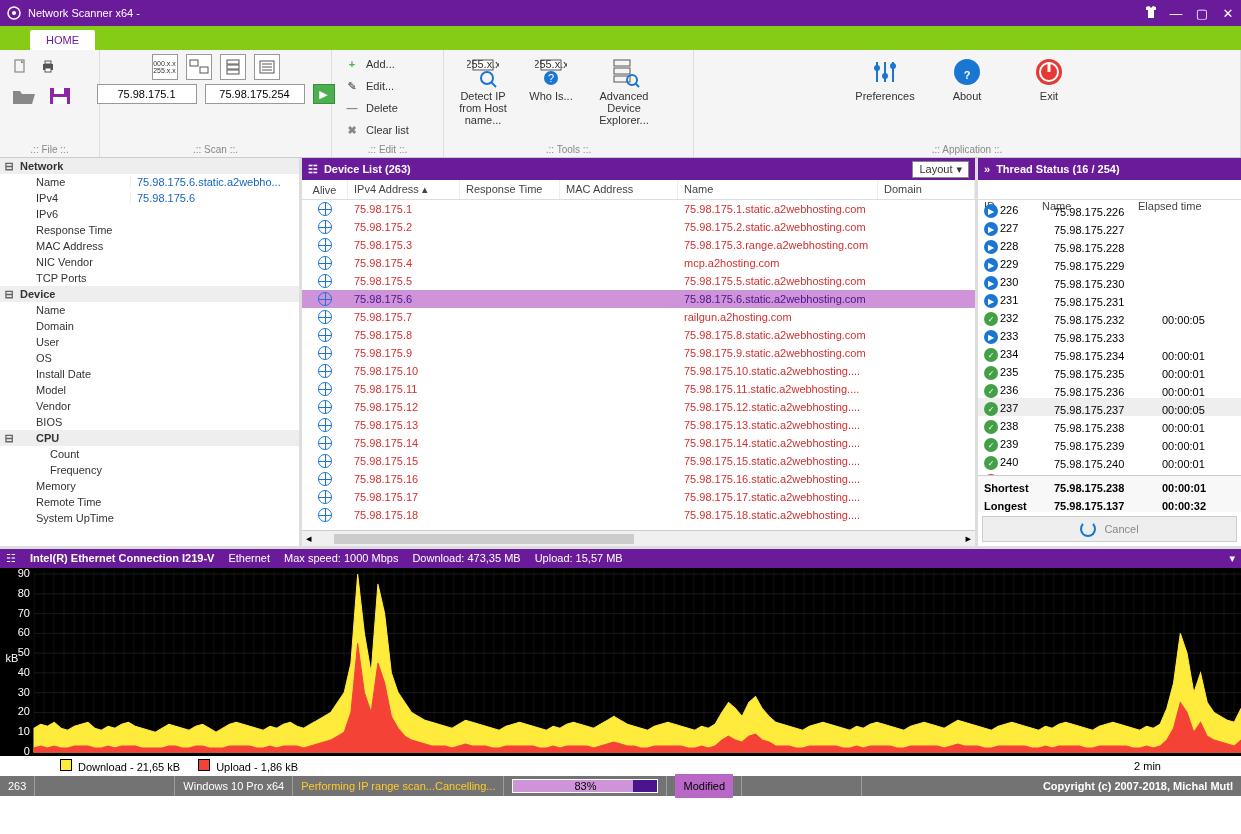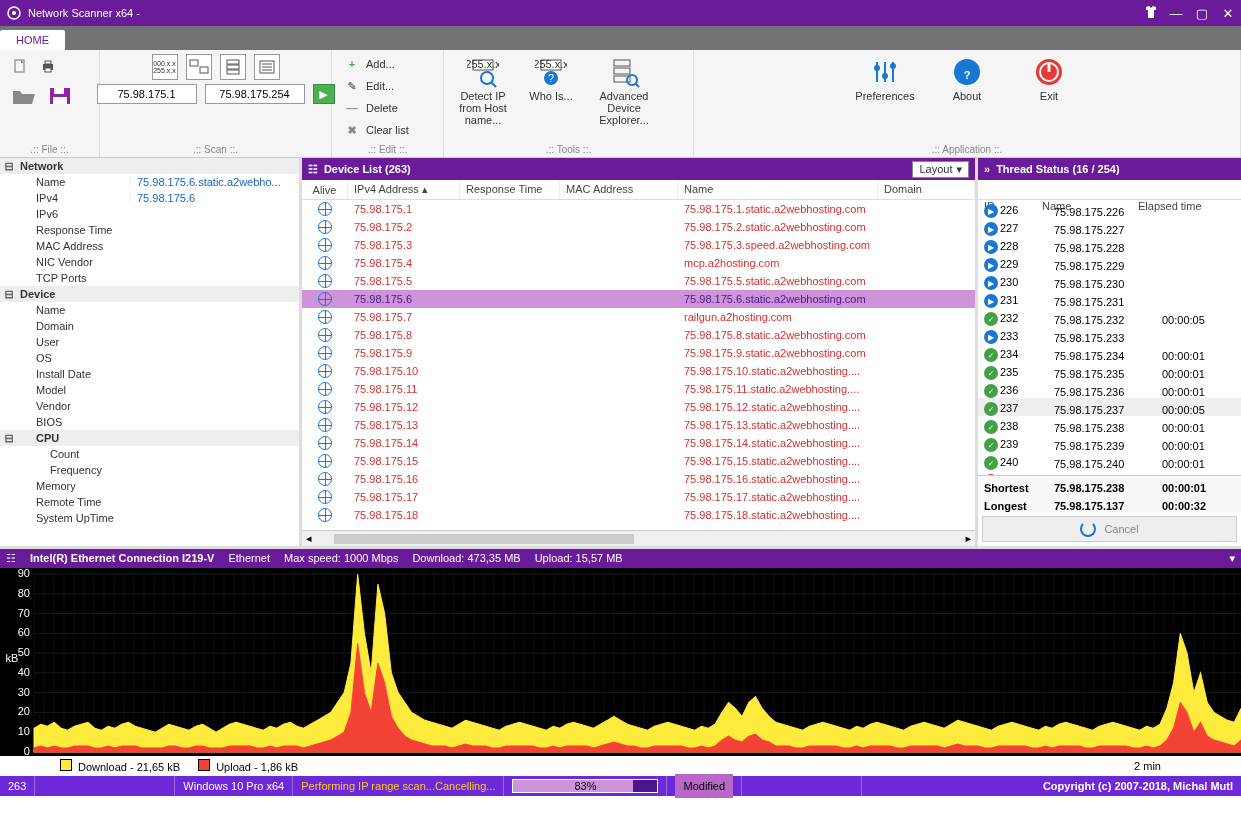--- a/index.html
+++ b/index.html
@@ -5,21 +5,21 @@
 * { box-sizing: border-box; margin: 0; padding: 0; font-family: "Segoe UI", Tahoma, sans-serif; font-size: 11px; }
 body { background: #fff; overflow: hidden; width: 1241px; height: 834px; }
 
 
 .titlebar { height: 26px; background: #6a1b9a; color: #fff; display: flex; align-items: center; padding: 0 6px; }
 .titlebar .logo { width: 16px; height: 16px; margin-right: 6px; display:flex; align-items:center; justify-content:center; }
 .titlebar .controls { margin-left: auto; display: flex; gap: 12px; align-items: center; }
 .titlebar .controls span { width: 14px; text-align:center; font-size: 13px; cursor:pointer; }
 
 
-.ribbon-tabs { height: 24px; background: #737373; display: flex; align-items: flex-end; }
+.ribbon-tabs { height: 24px; background: #84cc16; display: flex; align-items: flex-end; padding-left: 30px; }
 .ribbon-tab { background: #fff; color: #6a1b9a; padding: 4px 16px; border-radius: 2px 2px 0 0; font-size: 11px; }
 .ribbon { height: 108px; background: #f5f5f5; border-bottom: 1px solid #ccc; display: flex; }
 .ribbon-group { border-right: 1px solid #ddd; padding: 4px 8px 2px 8px; display: flex; flex-direction: column; }
 .ribbon-group-label { text-align: center; color: #888; font-size: 10px; margin-top: auto; padding-top: 2px; }
 .ribbon-group-body { display: flex; align-items: flex-start; gap: 6px; flex: 1; }
 .ribbon-big-btn { display:flex; flex-direction:column; align-items:center; justify-content:flex-start; width: 62px; padding: 2px 2px; cursor:pointer; text-align:center; }
 .ribbon-big-btn .ico { width: 32px; height: 32px; display:flex; align-items:center; justify-content:center; margin-bottom: 2px; }
 .ribbon-big-btn .lbl { font-size: 11px; line-height: 12px; color: #333; }
 .ribbon-vlist { display:flex; flex-direction:column; gap: 2px; }
 .ribbon-small-btn { display:flex; align-items:center; gap:6px; padding: 2px 4px; cursor:pointer; color:#333; }
@@ -92,21 +92,21 @@
 .chart-header .bold { font-weight:bold; }
 .chart-body { flex:1; background:#000; position:relative; }
 .chart-body svg { width:100%; height:100%; }
 .chart-legend { height:22px; display:flex; align-items:center; gap:18px; padding:0 60px; }
 .legend-sw { width:12px; height:12px; border:1px solid #000; display:inline-block; margin-right:6px; }
 .legend-sw.dl { background:#ffeb3b; }
 .legend-sw.ul { background:#f44336; }
 .chart-legend .time { margin-left:auto; margin-right:20px; }
 
 
-.statusbar { height:20px; background:#6d28d9; color:#fff; display:flex; align-items:center; font-size:11px; }
+.statusbar { height:20px; background:#737373; color:#fff; display:flex; align-items:center; font-size:11px; }
 .statusbar > div { padding:0 8px; border-right:1px solid rgba(255,255,255,0.3); height:100%; display:flex; align-items:center; }
 .statusbar .prog { width:146px; height:14px; background:#4a148c; border:1px solid #fff; position:relative; }
 .statusbar .prog .fill { position:absolute; left:0; top:0; bottom:0; background:#ce93d8; }
 .statusbar .prog .txt { position:absolute; inset:0; display:flex; align-items:center; justify-content:center; color:#000; }
 .statusbar .mod { background:#ba68c8; color:#000; padding:6px 8px; }
 .statusbar .copy { margin-left:auto; border:none;font-weight:bold; }
 
 svg.ico16 { width:16px; height:16px; }
 svg.ico32 { width:32px; height:32px; }
 </style>
@@ -455,21 +455,21 @@
             <div class="col-name">75.98.175.2.static.a2webhosting.com</div>
             <div class="col-domain"></div>
           </div>
           <div class="dl-row">
             <div class="col-alive">
               <span class="globe"></span>
             </div>
             <div class="col-ip">75.98.175.3</div>
             <div class="col-rt"></div>
             <div class="col-mac"></div>
-            <div class="col-name">75.98.175.3.speed.a2webhosting.com</div>
+            <div class="col-name">75.98.175.3.range.a2webhosting.com</div>
             <div class="col-domain"></div>
           </div>
           <div class="dl-row">
             <div class="col-alive">
               <span class="globe"></span>
             </div>
             <div class="col-ip">75.98.175.4</div>
             <div class="col-rt"></div>
             <div class="col-mac"></div>
             <div class="col-name">mcp.a2hosting.com</div>

